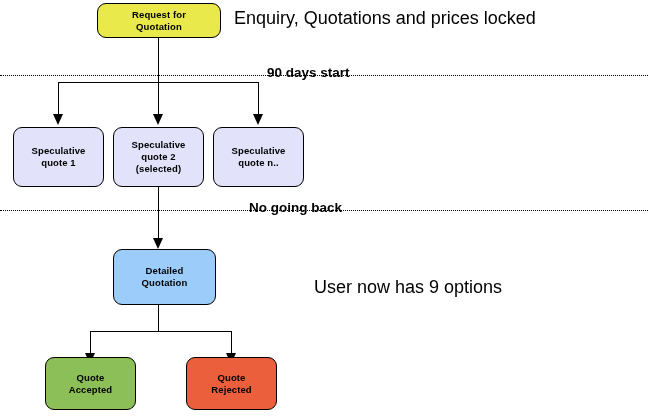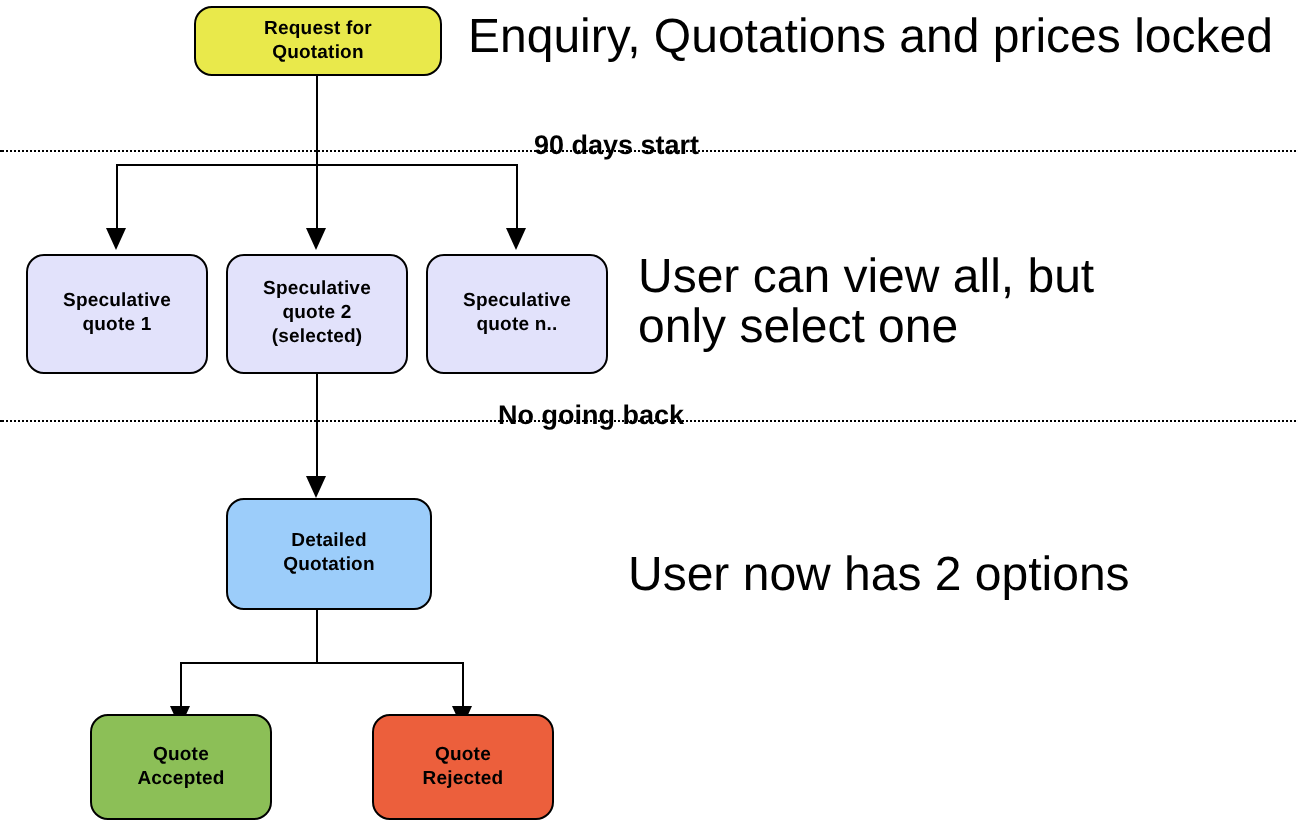--- a/index.html
+++ b/index.html
@@ -86,21 +86,21 @@
     font-weight: bold;
     color: #000000;
     background: transparent;
     white-space: nowrap;
     z-index: 4;
   }
 
   
   .annotation {
     position: absolute;
-    font-size: 24px;
+    font-size: 18px;
     line-height: 25px;
     color: #000000;
     white-space: pre-line;
     z-index: 4;
   }
 </style>
 </head>
 <body>
 
 <div id="canvas">
@@ -167,18 +167,16 @@
 Accepted</span>
   </div>
 
   <div class="node n-reject" style="left:186px; top:357px; width:91px; height:53px;">
     <span class="node-label">Quote
 Rejected</span>
   </div>
 
   <div class="annotation" style="left:234px; top:6px;">Enquiry, Quotations and prices locked</div>
 
-  <div class="annotation" style="left:319px; top:126px;">User can view all, but
-only select one</div>
 
-  <div class="annotation" style="left:314px; top:275px;">User now has 2 options</div>
+  <div class="annotation" style="left:314px; top:275px;">User now has 9 options</div>
 
 </div>
 
 </body></html>

